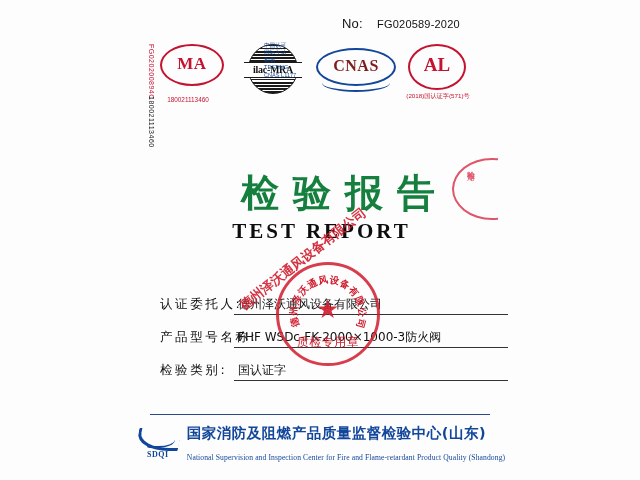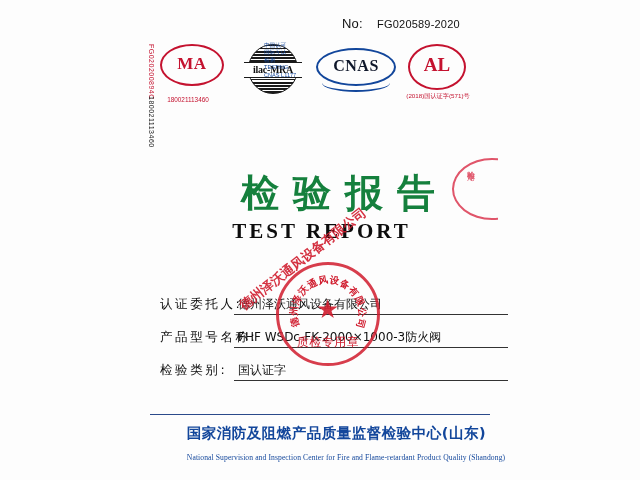--- a/index.html
+++ b/index.html
@@ -135,21 +135,21 @@
     width: 80px; height: 38px;
     border: 2.5px solid #12469b;
     border-radius: 50%;
     box-sizing: border-box;
   }
   .cnas .txt {
     position: absolute;
     left: 0; top: 13px;
     width: 80px;
     text-align: center;
-    color: #0f172a;
+    color: #7f1d1d;
     font-weight: bold;
     font-size: 16px;
     letter-spacing: 0.5px;
     font-family: "Liberation Serif", serif;
   }
   .cnas .swoosh {
     position: absolute;
     left: 6px; top: 30px;
     width: 68px; height: 16px;
     border-bottom: 2.5px solid #12469b;
@@ -539,18 +539,23 @@
       <div class="ring"></div>
     <div class="star">★</div>
     <div class="bottom-text">质检专用章</div>
   </div>
 
   <div class="diag-stamp">德州泽沃通风设备有限公司</div>
 
   <div class="footer-rule"></div>
   <div class="footer">
     <div class="footer-inner">
+      <div class="sdqi-mark">
+        <div class="swish"></div>
+        <div class="swish2"></div>
+        <div class="label">SDQI</div>
+      </div>
       <div class="footer-cn">国家消防及阻燃产品质量监督检验中心(山东)</div>
       <div class="footer-en">National Supervision and Inspection Center for Fire and Flame-retardant Product Quality (Shandong)</div>
     </div>
   </div>
 
 </div>
 
 </body></html>

